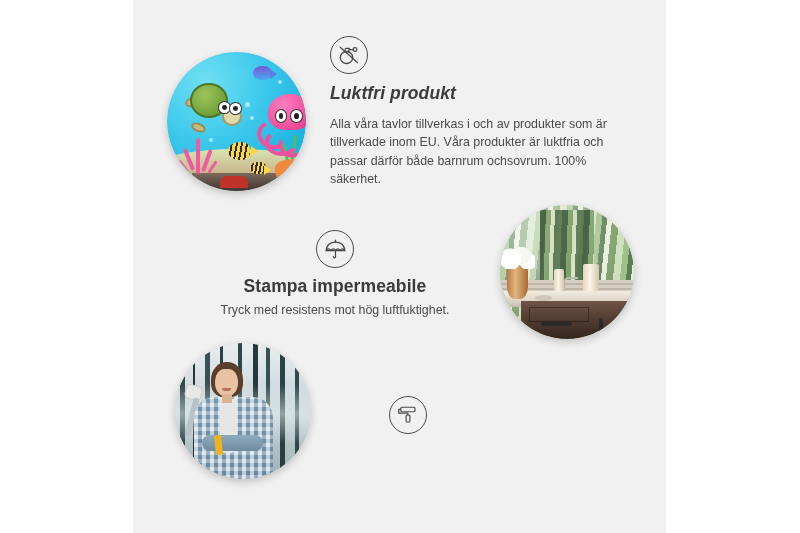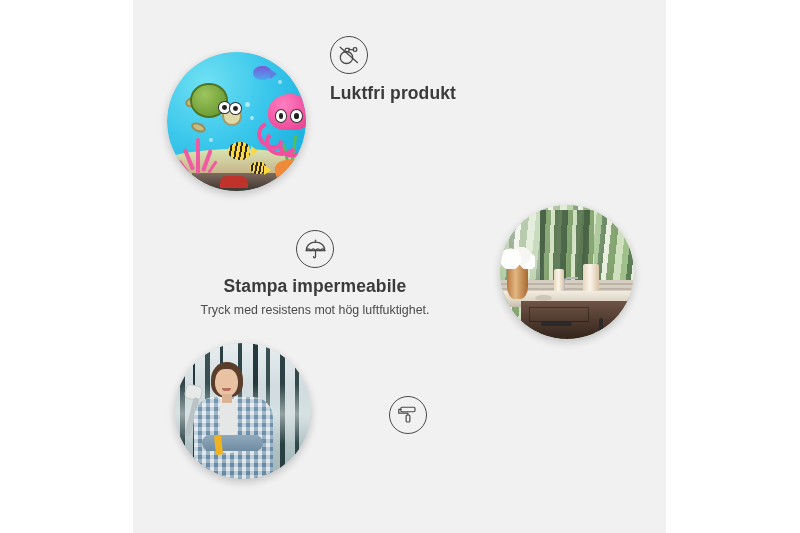--- a/index.html
+++ b/index.html
@@ -332,25 +332,25 @@
   }
   .feature .desc {
     font-size: 12.4px;
     line-height: 1.48;
     color: #4b4b4b;
   }
 
   
   #feature-odourless { left: 330px; top: 36px; width: 290px; text-align: left; }
   #feature-odourless .icon-circle { margin-bottom: 9px; }
-  #feature-odourless .title { margin-bottom: 11px; }
+  #feature-odourless .title { margin-bottom: 11px; font-style: italic; }
   #feature-odourless .desc { width: 280px; }
 
   
-  #feature-waterproof { left: 184px; top: 230px; width: 262px; text-align: center; }
+  #feature-waterproof { left: 204px; top: 230px; width: 262px; text-align: center; }
   #feature-waterproof .icon-circle { margin: 0 auto 8px auto; }
   #feature-waterproof .title { margin-bottom: 4px; }
 
   
   #feature-assembly { left: 300px; top: 396px; width: 216px; text-align: center; }
   #feature-assembly .icon-circle { margin: 0 auto 9px auto; }
   #feature-assembly .title { margin-bottom: 4px; }
 
   svg { display: block; }
 </style>
@@ -448,20 +448,21 @@
     <div class="icon-circle">
       <svg width="26" height="26" viewBox="0 0 26 26" fill="none" stroke="#4a4a4a" stroke-width="1.3" stroke-linecap="round" stroke-linejoin="round">
         <ellipse cx="10.5" cy="15.5" rx="6.2" ry="6"></ellipse>
         <path d="M8.6 9.6 L12.6 9.6 L13.3 6.4 L9.7 6.4 Z"></path>
         <path d="M13.3 7.6 L17.6 7.6"></path>
         <rect x="17.2" y="5.6" width="3.6" height="3.8" rx="1.6"></rect>
         <path d="M4.2 5.2 L21.4 20.6"></path>
       </svg>
     </div>
     <div class="title">Luktfri produkt</div>
+    <div class="desc">Alla våra tavlor tillverkas i och av produkter som är tillverkade inom EU. Våra produkter är luktfria och passar därför både barnrum ochsovrum. 100% säkerhet.</div>
   </div>
 
   <div class="feature" id="feature-waterproof">
     <div class="icon-circle">
       <svg width="25" height="25" viewBox="0 0 26 26" fill="none" stroke="#4a4a4a" stroke-width="1.3" stroke-linecap="round" stroke-linejoin="round">
         <path d="M3.4 14.2 C3.4 8.6 7.8 5.2 13 5.2 C18.2 5.2 22.6 8.6 22.6 14.2 Z"></path>
         <path d="M3.4 14.2 C5.0 11.6 6.6 11.6 8.2 14.2 C9.8 11.6 11.4 11.6 13 14.2 C14.6 11.6 16.2 11.6 17.8 14.2 C19.4 11.6 21.0 11.6 22.6 14.2"></path>
         <path d="M13 5.2 L13 3.3"></path>
         <path d="M13 14.2 L13 20.2"></path>
         <path d="M13 20.2 C13 22.0 10.9 22.1 10.9 20.4"></path>

